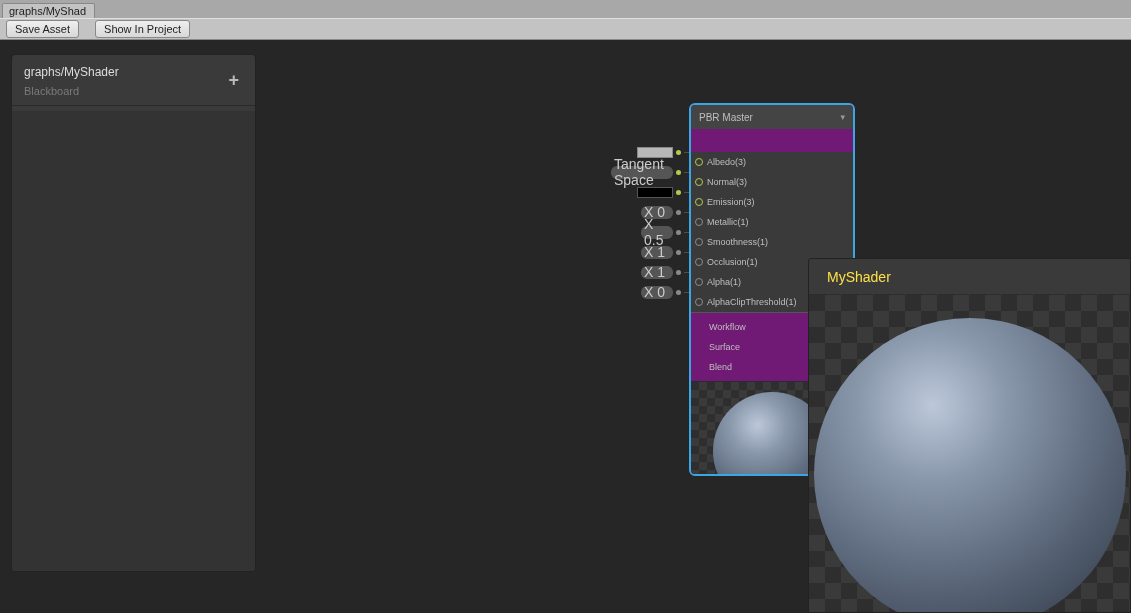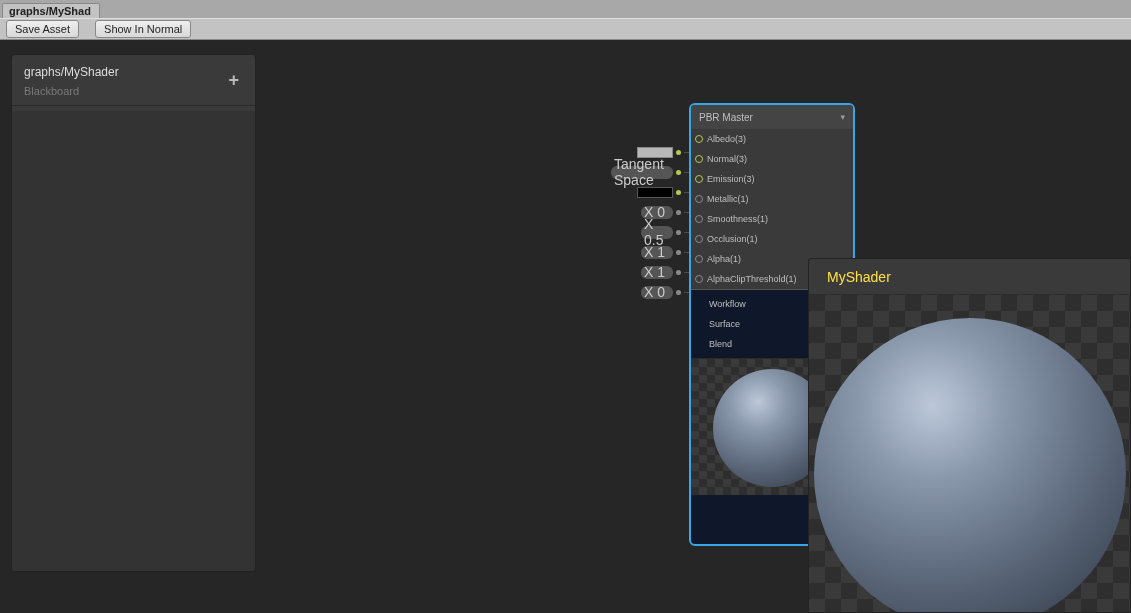--- a/index.html
+++ b/index.html
@@ -1,42 +1,42 @@
 <!DOCTYPE html>
 <html><head>
 <meta charset="utf-8">
 <style>
   * { box-sizing: border-box; margin: 0; padding: 0; font-family: Arial, Helvetica, sans-serif; }
   body { width: 1131px; height: 613px; background: #282828; overflow: hidden; position: relative; }
 
   
   .titlebar { position: absolute; top: 0; left: 0; right: 0; height: 18px; background: #a8a8a8; font-size: 11px; color: #222; display: flex; align-items: flex-end; padding-left: 2px; }
-  .titlebar .tab { background: #c3c3c3; padding: 1px 8px 1px 6px; border-top: 1px solid #888; border-left: 1px solid #888; border-right: 1px solid #888; border-radius: 2px 2px 0 0; margin-right: 2px; font-weight: bold; }
+  .titlebar .tab { background: #c3c3c3; padding: 1px 8px 1px 6px; border-top: 1px solid #888; border-left: 1px solid #888; border-right: 1px solid #888; border-radius: 2px 2px 0 0; margin-right: 2px; }
 
   
   .toolbar { position: absolute; top: 18px; left: 0; right: 0; height: 22px; background: #c3c3c3; border-top: 1px solid #e0e0e0; border-bottom: 1px solid #888; display: flex; align-items: center; padding-left: 6px; gap: 16px; }
   .toolbar button { background: linear-gradient(#efefef,#d8d8d8); border: 1px solid #888; border-radius: 3px; font-size: 11px; padding: 2px 8px; color: #222; cursor: pointer; }
 
   
   .canvas { position: absolute; top: 40px; left: 0; right: 0; bottom: 0; background: #262626; }
 
   
   .blackboard { position: absolute; left: 11px; top: 54px; width: 245px; height: 518px; background: #3a3a3a; border: 1px solid #222; border-radius: 4px; }
   .bb-header { padding: 10px 12px 8px 12px; border-bottom: 1px solid #2a2a2a; display: flex; align-items: flex-start; }
   .bb-title-block { flex: 1; }
   .bb-title { color: #ddd; font-size: 12px; }
   .bb-sub { color: #7a7a7a; font-size: 11px; margin-top: 6px; }
   .bb-plus { color: #bbb; font-size: 18px; font-weight: bold; cursor: pointer; padding: 0 4px; line-height: 1; margin-top: 6px; }
   .bb-body { background: #333333; position: absolute; top: 56px; left: 0; right: 0; bottom: 0; border-radius: 0 0 4px 4px; }
 
   
-  .node { position: absolute; left: 689px; top: 103px; width: 166px; height: 443px; border: 2px solid #3aa6e6; border-radius: 6px; background: #0f172a; overflow: hidden; }
+  .node { position: absolute; left: 689px; top: 103px; width: 166px; height: 373px; border: 2px solid #3aa6e6; border-radius: 6px; background: #701a75; overflow: hidden; }
   .node-header { height: 24px; background: #444; color: #bfbfbf; font-size: 10px; display: flex; align-items: center; padding: 0 8px; justify-content: space-between; }
   .chev { font-size: 9px; color: #999; }
-  .node-body { background: #3a3a3a; }
+  .node-body { background: #3a3a3a; margin-top: 23px; }
   .port-row { height: 20px; display: flex; align-items: center; padding-left: 4px; gap: 4px; }
   .port { width: 8px; height: 8px; border-radius: 50%; border: 1.5px solid #b7c94a; background: transparent; }
   .port.gray { border-color: #8a8a8a; }
   .port-label { color: #bfbfbf; font-size: 9px; }
   .settings { border-top: 1px solid #555; padding: 4px 0; }
   .set-row { display: flex; align-items: center; justify-content: space-between; padding: 2px 18px; font-size: 9px; color: #bfbfbf; height: 20px; }
   .set-val { background: #555; padding: 1px 4px; border-radius: 2px; color: #ccc; font-size: 8px; min-width: 20px; text-align: center; }
   .node-preview { padding: 10px 8px 8px 8px; display: flex; justify-content: center; }
 
   
@@ -88,21 +88,21 @@
 <body>
 
 <div class="titlebar">
   <div class="tab">
     <span>graphs/MyShad</span>
   </div>
 </div>
 
 <div class="toolbar">
   <button>Save Asset</button>
-  <button>Show In Normal</button>
+  <button>Show In Project</button>
 </div>
 
 <div class="canvas"></div>
 
 <div class="blackboard">
   <div class="bb-header">
     <div class="bb-title-block">
       <div class="bb-title">graphs/MyShader</div>
       <div class="bb-sub">Blackboard</div>
     </div>

